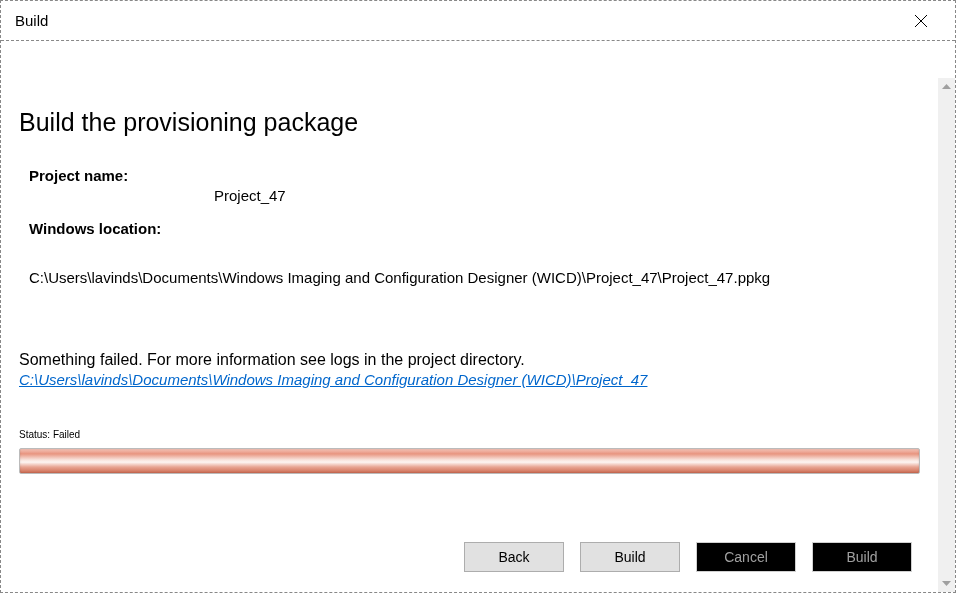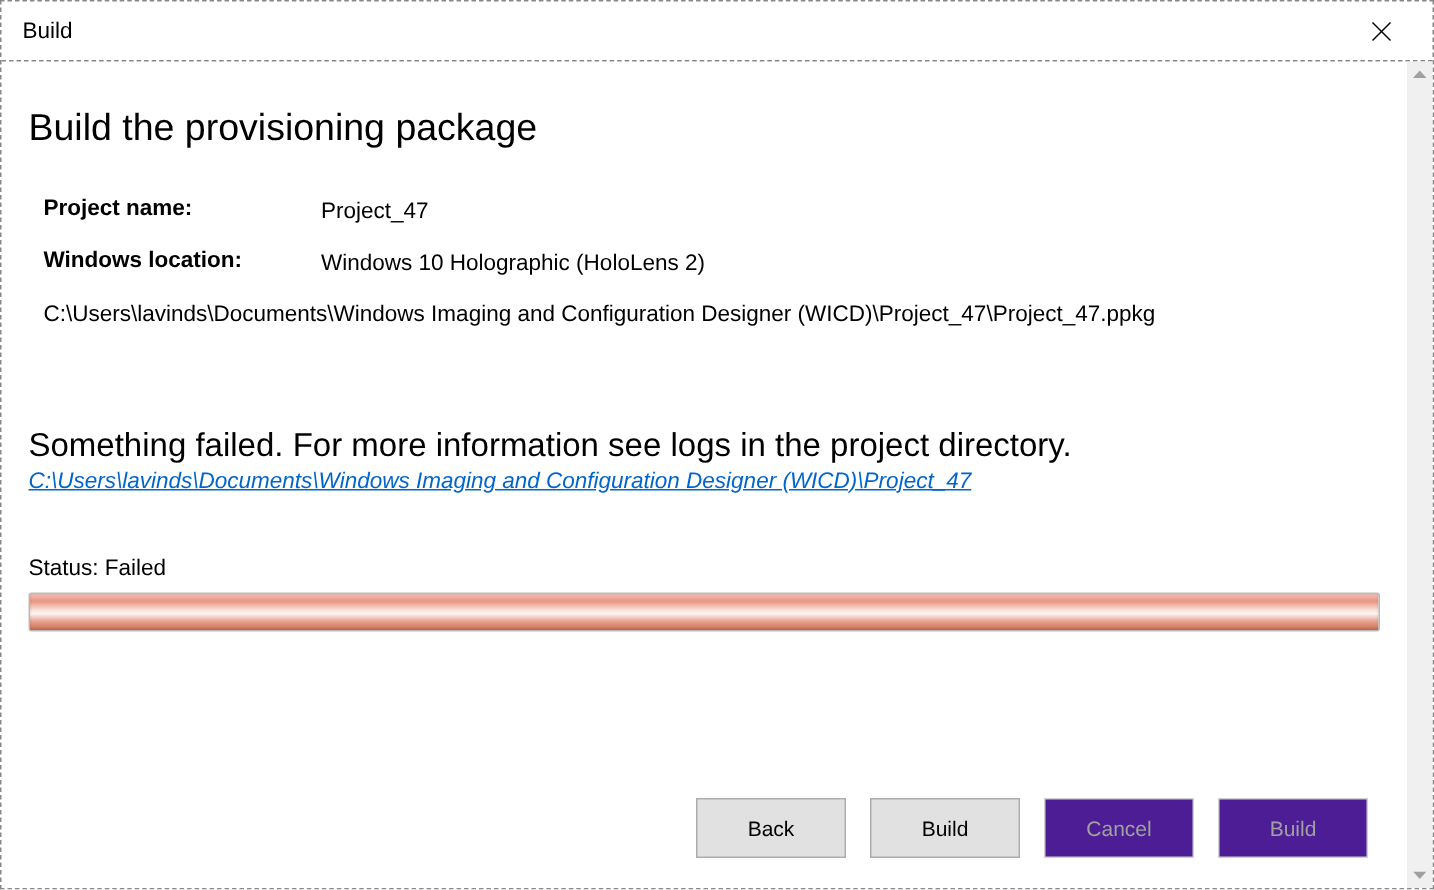--- a/index.html
+++ b/index.html
@@ -15,20 +15,21 @@
       overflow: hidden;
       position: relative;
     }
     .window {
       width: 956px;
       height: 593px;
       border: 1px dashed #888;
       background: #fff;
       display: flex;
       flex-direction: column;
+      gap: 37px;
     }
     .titlebar {
       height: 40px;
       display: flex;
       align-items: center;
       justify-content: space-between;
       padding: 0 14px;
       border-bottom: 1px dashed #888;
     }
     .titlebar-title {
@@ -95,43 +96,44 @@
       color: #000;
     }
     .info-label {
       width: 185px;
       flex-shrink: 0;
       font-weight: bold;
     }
     .info-value {
       flex: 1;
       line-height: 1.5;
+      margin-top: 18px;
     }
     .error-section {
       margin-bottom: 40px;
     }
     .error-msg {
-      font-size: 22px;
+      font-size: 16px;
       color: #000;
       font-weight: 400;
     }
     .log-link {
       color: #0066cc;
       text-decoration: underline;
       font-style: italic;
       font-size: 15px;
       cursor: pointer;
       display: inline-block;
       margin-top: 2px;
     }
     .status-section {
       margin-bottom: 10px;
     }
     .status-line {
-      font-size: 15px;
+      font-size: 10px;
       color: #000;
       margin-bottom: 8px;
     }
     .progress-bar {
       width: 100%;
       height: 26px;
       border: 1px solid #bbb;
       border-radius: 2px;
       overflow: hidden;
       background: linear-gradient(to bottom,
@@ -146,30 +148,30 @@
     }
     .button-row {
       margin-top: auto;
       display: flex;
       justify-content: flex-end;
       gap: 16px;
       padding-right: 8px;
     }
     .btn {
       width: 100px;
-      height: 40px;
+      height: 30px;
       font-size: 14px;
       font-family: inherit;
       border: 1px solid #adadad;
       background: #e1e1e1;
       color: #000;
       cursor: pointer;
     }
     .btn:disabled {
-      background: #4c1d95;
+      background: #000000;
       color: #a0a0a0;
       border: 1px solid #d0d0d0;
       cursor: default;
     }
   </style>
 </head>
 <body>
 
 <div class="window">
   <div class="titlebar">
@@ -187,21 +189,20 @@
 
       <div class="page-heading">Build the provisioning package</div>
 
       <div class="info-grid">
         <div class="info-row">
           <div class="info-label">Project name:</div>
           <div class="info-value">Project_47</div>
         </div>
         <div class="info-row">
           <div class="info-label">Windows location:</div>
-          <div class="info-value">Windows 10 Holographic (HoloLens 2)</div>
         </div>
         <div class="info-row">
           <div class="info-value">C:\Users\lavinds\Documents\Windows Imaging and Configuration Designer (WICD)\Project_47\Project_47.ppkg</div>
         </div>
       </div>
 
       <div class="error-section">
         <div class="error-msg">Something failed. For more information see logs in the project directory.</div>
         <a class="log-link">C:\Users\lavinds\Documents\Windows Imaging and Configuration Designer (WICD)\Project_47</a>
       </div>

